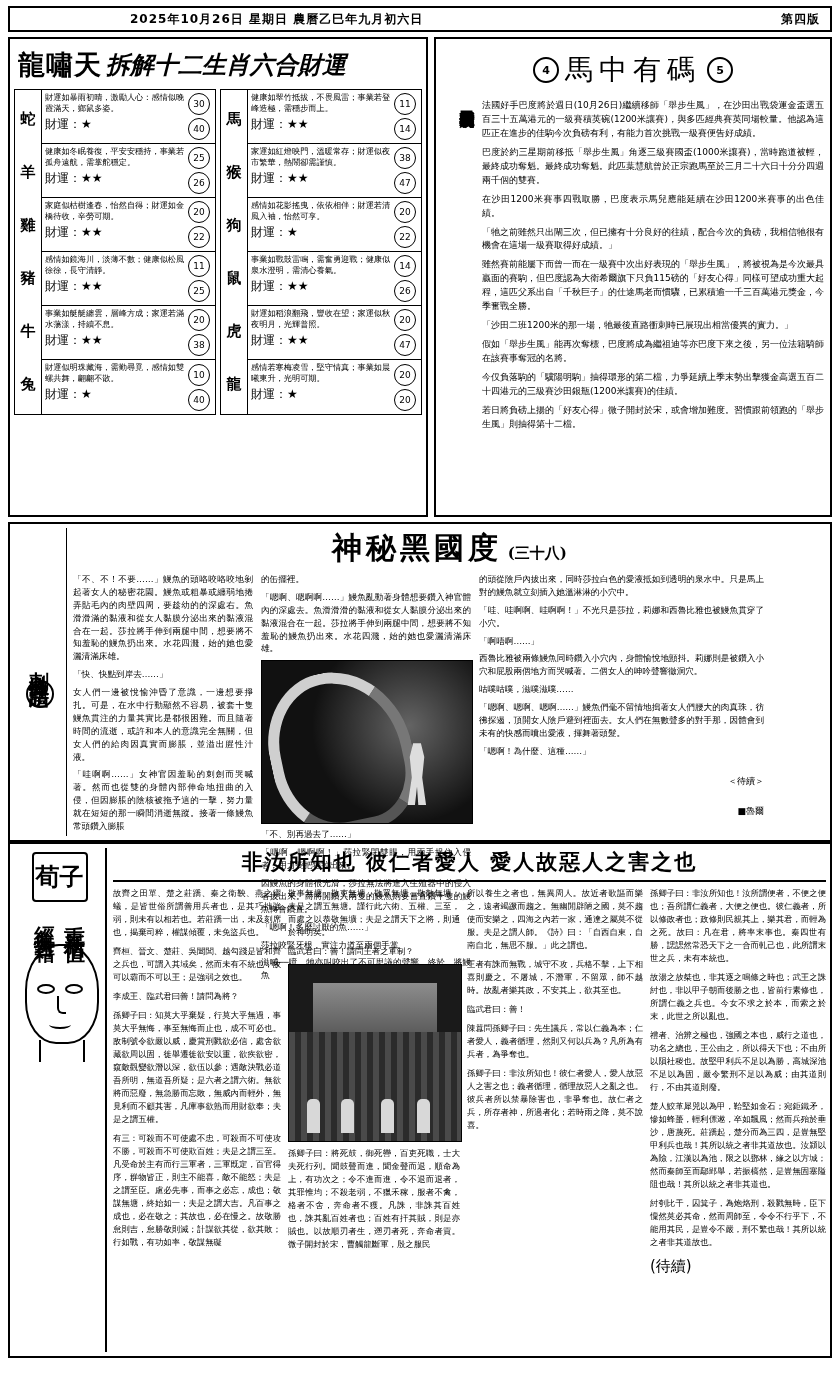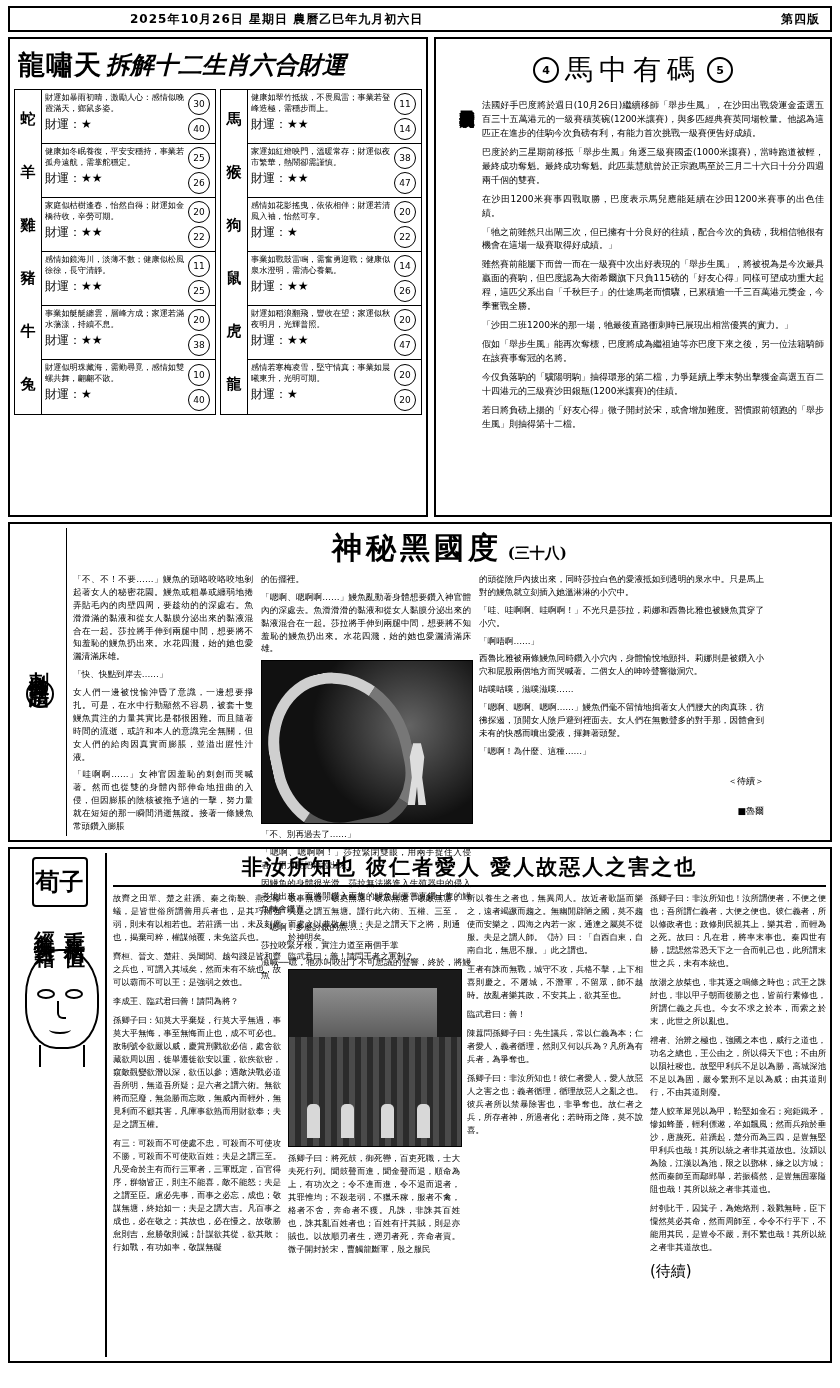--- a/index.html
+++ b/index.html
@@ -109,21 +109,21 @@
   }
   .mid-figure .person{
     position:absolute;right:42px;bottom:18px;width:26px;height:62px;background:#ddd;
     clip-path:polygon(35% 0,65% 0,78% 22%,70% 55%,85% 100%,55% 100%,50% 70%,42% 100%,14% 100%,30% 55%,22% 22%);
   }
   .mid-figure .ray{position:absolute;left:0;top:0;width:100%;height:100%;
     background:radial-gradient(circle at 70% 40%, rgba(255,255,255,.35), rgba(0,0,0,0) 55%);}
   .mid-sign{text-align:right;font-size:9px;margin-top:17px;}
 
   
-  .bot{border:2px solid #000;margin-top:5px;height:516px;box-sizing:border-box;display:flex;padding:4px;}
+  .bot{border:2px solid #000;height:516px;box-sizing:border-box;display:flex;padding:4px;}
   .bot-left{width:106px;border-right:2px solid #000;display:flex;flex-direction:column;align-items:center;padding-top:4px;}
   .bot-left .namebox{
     width:52px;height:46px;border:2px solid #000;border-radius:4px;
     display:flex;align-items:center;justify-content:center;
     font-size:24px;font-weight:bold;font-family:"DejaVu Serif","Liberation Serif",serif;
   }
   .bot-left .vtitle{
     margin-top:8px;display:flex;gap:2px;
   }
   .bot-left .vtitle span{

